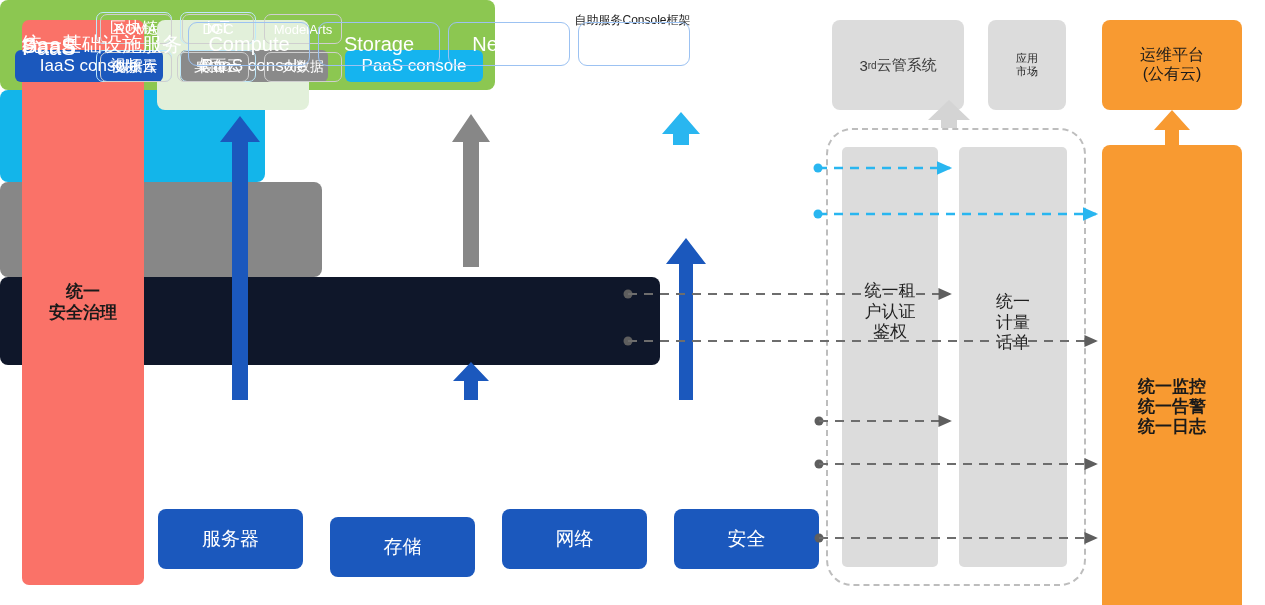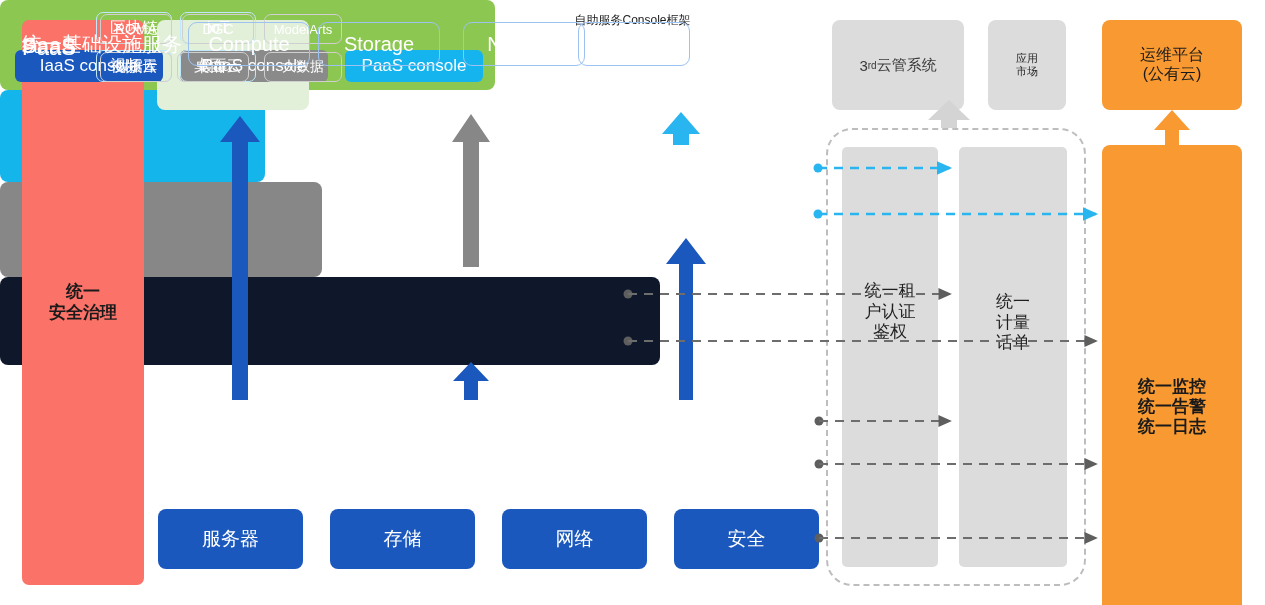--- a/index.html
+++ b/index.html
@@ -123,26 +123,26 @@
     <div class="paas-chip" style="left:264px;top:14px;width:76px;font-size:13px;">ModelArts</div>
     <div class="paas-chip" style="left:100px;top:52px;">数据库</div>
     <div class="paas-chip" style="left:177px;top:52px;">缓存</div>
     <div class="paas-chip" style="left:264px;top:52px;width:76px;">大数据</div>
   </div>
 
   <div id="infra">
     <div id="infra-word">统一基础设施服务</div>
     <div class="infra-chip" style="left:188px;width:120px;">Compute</div>
     <div class="infra-chip" style="left:318px;width:120px;">Storage</div>
-    <div class="infra-chip" style="left:463px;width:120px;">Network</div>
+    <div class="infra-chip" style="left:448px;width:120px;">Network</div>
     <div class="infra-chip" style="left:578px;width:110px;">CCE</div>
   </div>
 
   <div class="hw" style="left:158px;width:145px;">服务器</div>
-  <div class="hw" style="left:330px;width:145px;">存储</div>
+  <div class="hw" style="left:330px;width:145px;margin-top:8px;">存储</div>
   <div class="hw" style="left:502px;width:145px;">网络</div>
   <div class="hw" style="left:674px;width:145px;">安全</div>
 
   <div id="dashed-box"></div>
   <div class="gray-col" id="col-auth"></div>
   <div class="gray-col" id="col-meter"></div>
   <div class="col-txt" style="left:842px;top:281px;width:96px;">统一租
 户认证
 鉴权</div>
   <div class="col-txt" style="left:959px;top:292px;width:108px;">统一

